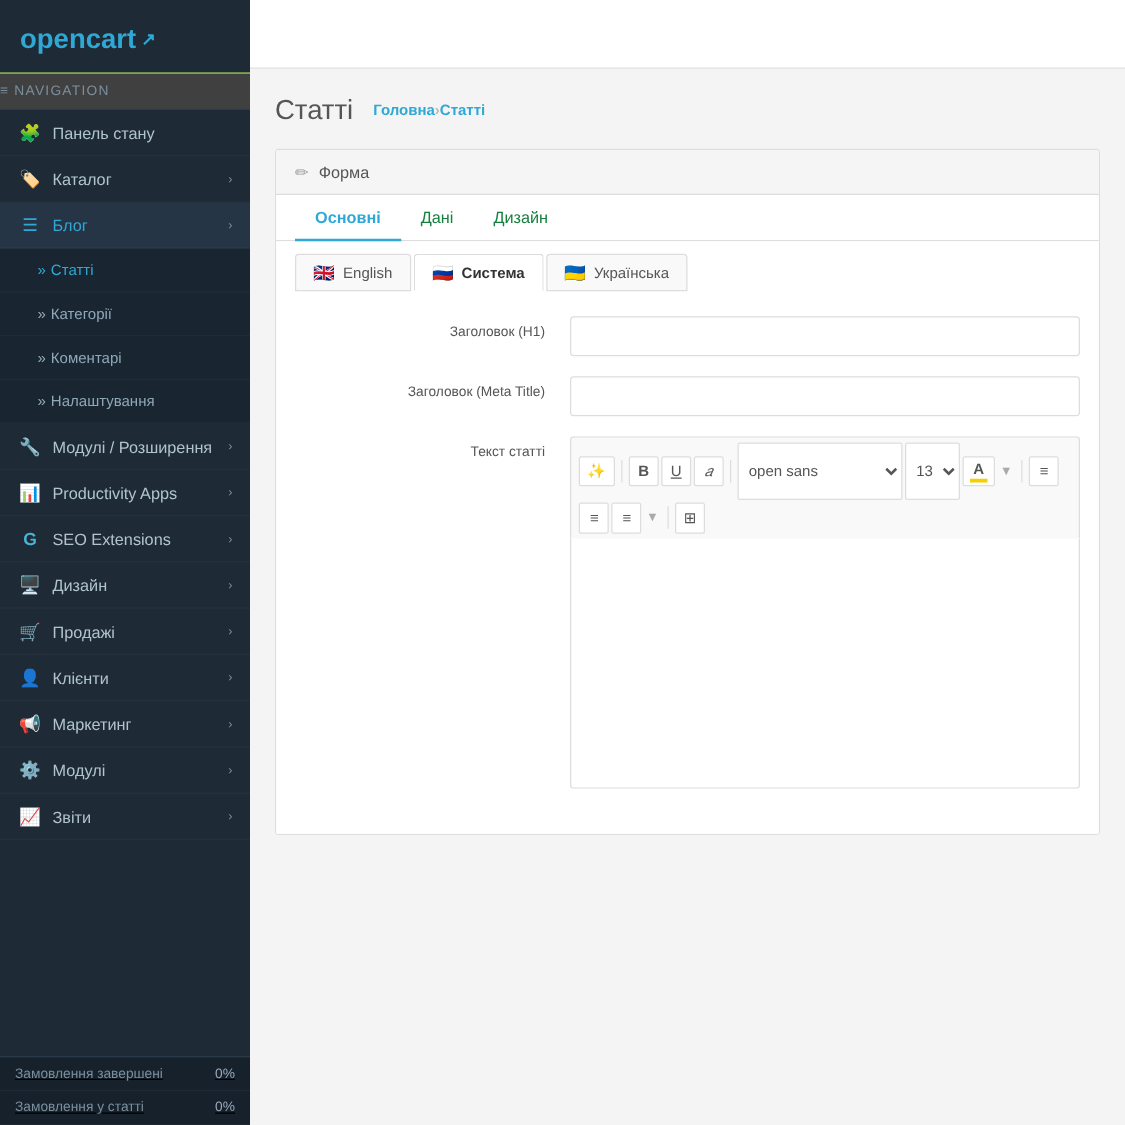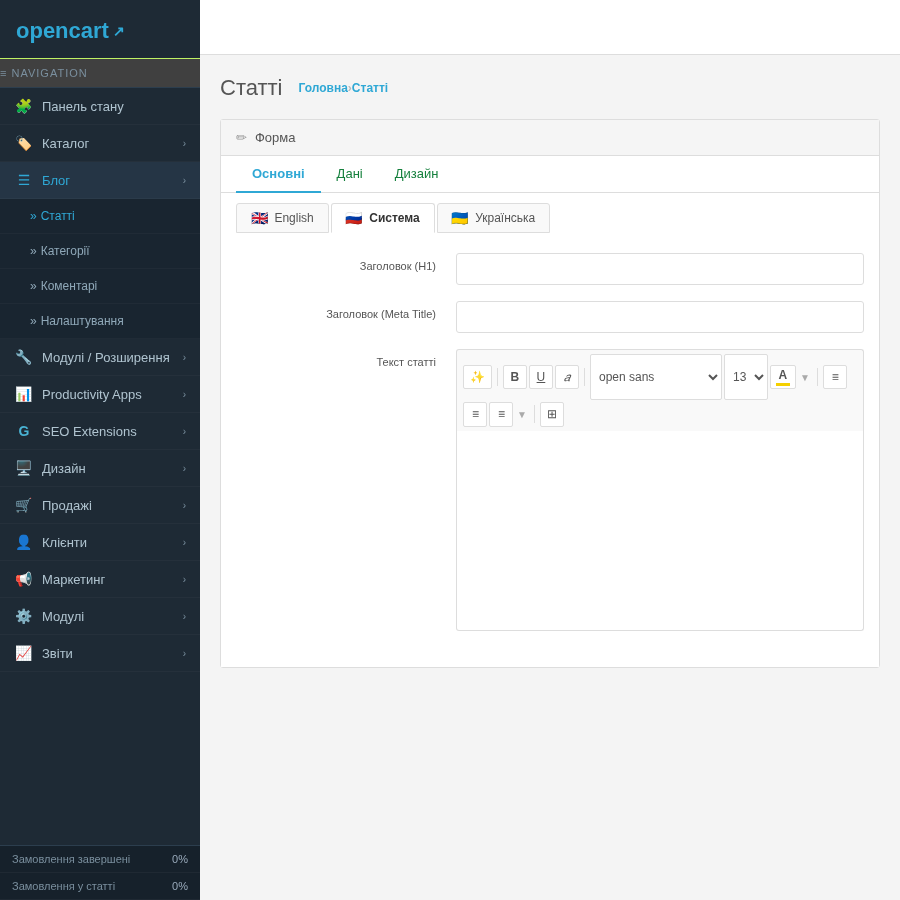--- a/index.html
+++ b/index.html
@@ -70,20 +70,21 @@
       color: #8fa8b8;
       background: #192530;
     }
     .nav-item.sub-item.active-sub {
       color: #2fa8d5;
     }
 
     
     .sidebar-stats {
       border-top: 1px solid #2c3e4e;
+      text-decoration: underline;
     }
     .stat-row {
       display: flex;
       align-items: center;
       justify-content: space-between;
       padding: 7px 12px;
       font-size: 11px;
       color: #7a8f9e;
       background: #16212b;
       border-bottom: 1px solid rgba(255,255,255,0.04);

